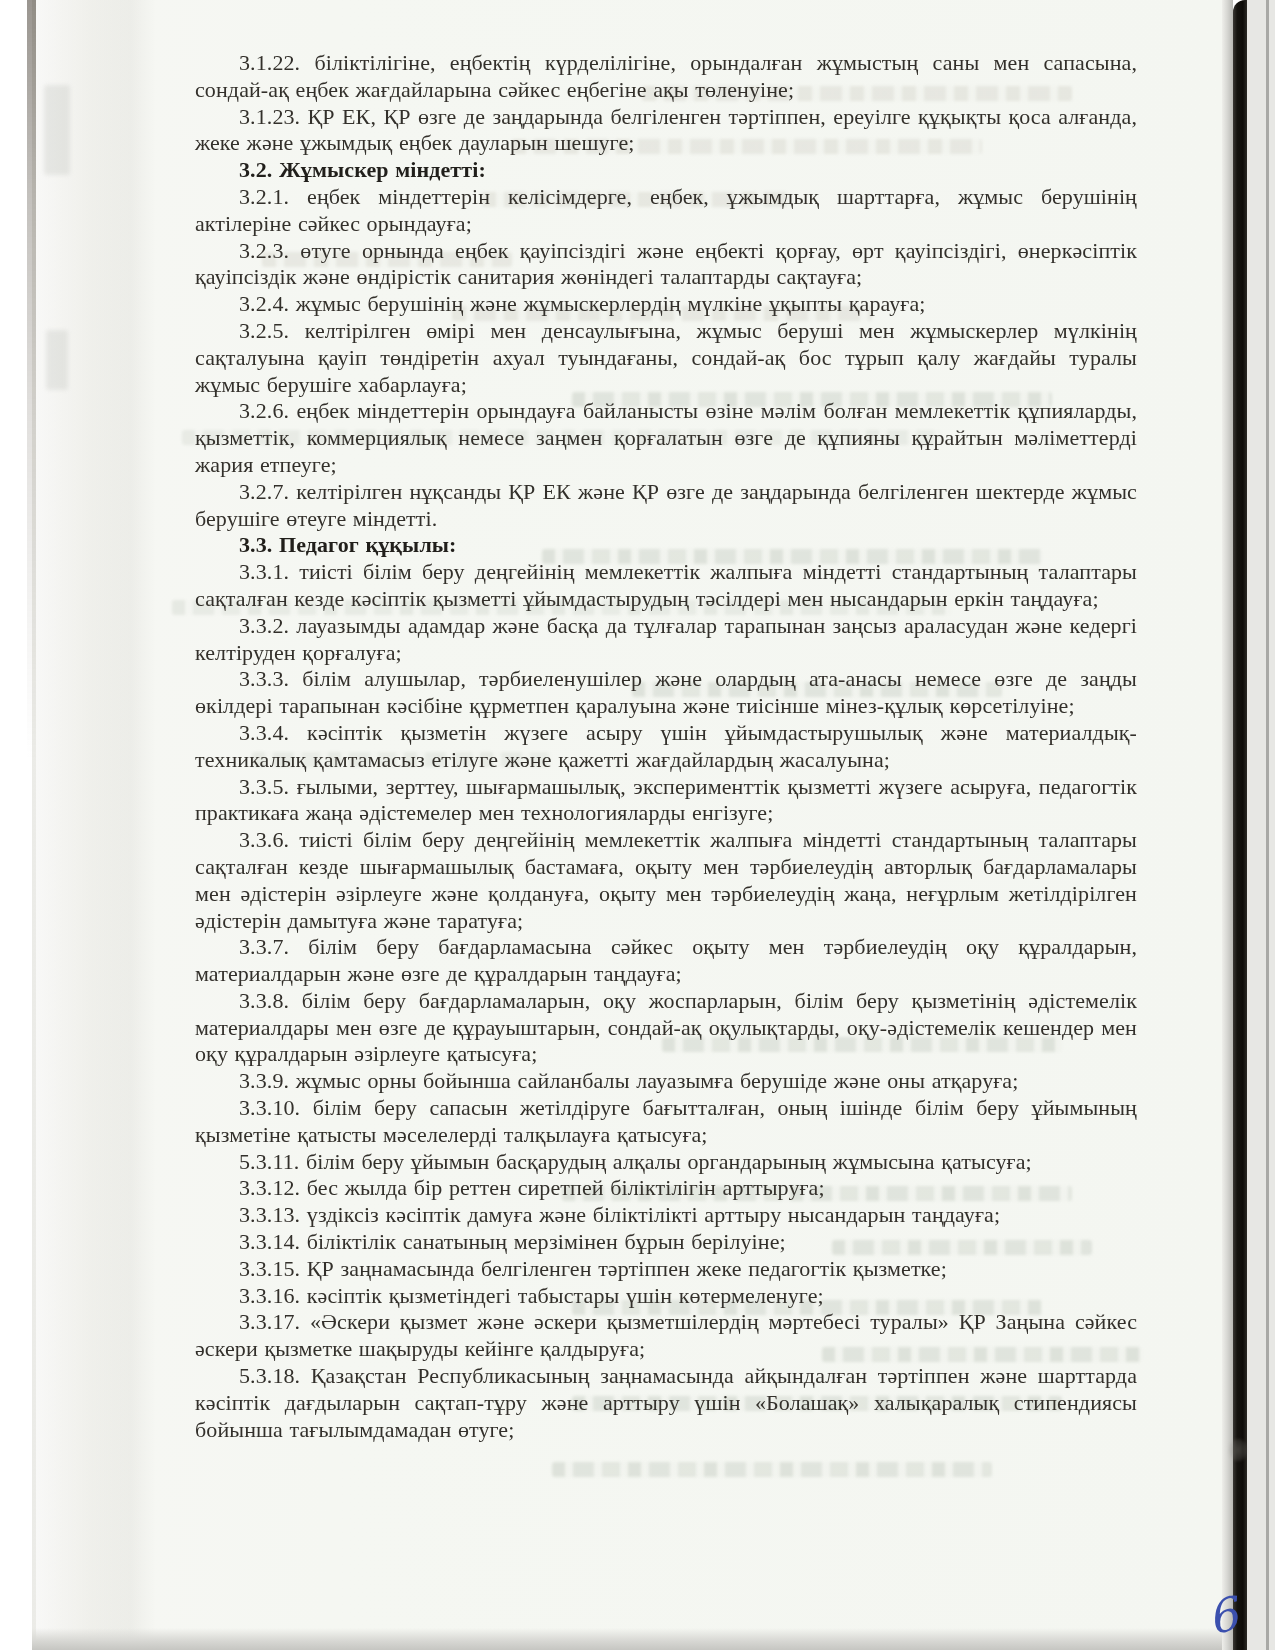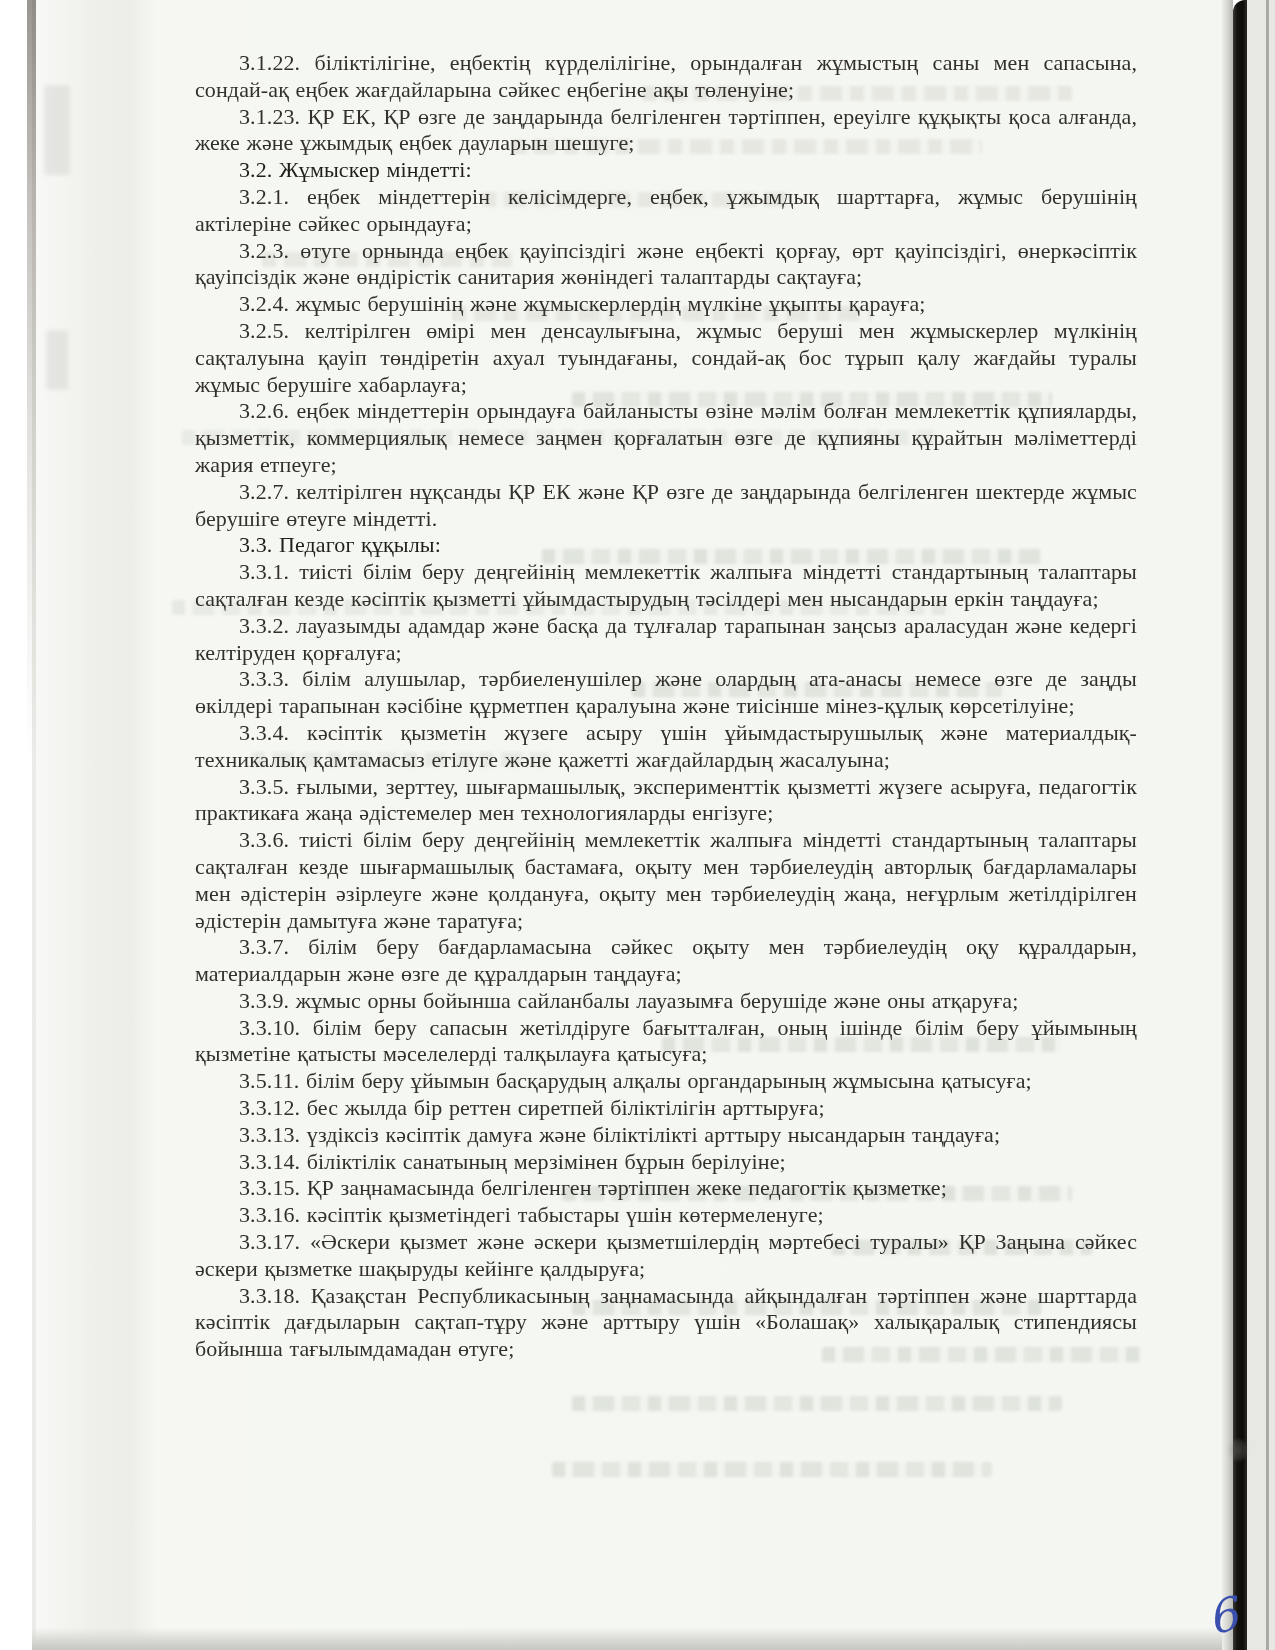--- a/index.html
+++ b/index.html
@@ -82,21 +82,21 @@
     line-height: 26.8px;
     text-align: justify;
   }
   .para {
     margin: 0;
     text-indent: 44px;
     letter-spacing: 0.1px;
     word-spacing: 1px;
   }
   .para.heading {
-    font-weight: 400;
+    font-weight: 700;
     color: #211f1b;
   }
   
   .ghost {
     position: absolute;
     height: 15px;
     z-index: 1;
     filter: blur(1.7px);
     opacity: 0.5;
     border-radius: 3px;
@@ -183,30 +183,31 @@
         <p class="para">3.2.6. еңбек міндеттерін орындауға байланысты өзіне мәлім болған мемлекеттік құпияларды, қызметтік, коммерциялық немесе заңмен қорғалатын өзге де құпияны құрайтын мәліметтерді жария етпеуге;</p>
         <p class="para">3.2.7. келтірілген нұқсанды ҚР ЕК және ҚР өзге де заңдарында белгіленген шектерде жұмыс берушіге өтеуге міндетті.</p>
         <p class="para heading">3.3. Педагог құқылы:</p>
         <p class="para">3.3.1. тиісті білім беру деңгейінің мемлекеттік жалпыға міндетті стандартының талаптары сақталған кезде кәсіптік қызметті ұйымдастырудың тәсілдері мен нысандарын еркін таңдауға;</p>
         <p class="para">3.3.2. лауазымды адамдар және басқа да тұлғалар тарапынан заңсыз араласудан және кедергі келтіруден қорғалуға;</p>
         <p class="para">3.3.3. білім алушылар, тәрбиеленушілер және олардың ата-анасы немесе өзге де заңды өкілдері тарапынан кәсібіне құрметпен қаралуына және тиісінше мінез-құлық көрсетілуіне;</p>
         <p class="para">3.3.4. кәсіптік қызметін жүзеге асыру үшін ұйымдастырушылық және материалдық-техникалық қамтамасыз етілуге және қажетті жағдайлардың жасалуына;</p>
         <p class="para">3.3.5. ғылыми, зерттеу, шығармашылық, эксперименттік қызметті жүзеге асыруға, педагогтік практикаға жаңа әдістемелер мен технологияларды енгізуге;</p>
         <p class="para">3.3.6. тиісті білім беру деңгейінің мемлекеттік жалпыға міндетті стандартының талаптары сақталған кезде шығармашылық бастамаға, оқыту мен тәрбиелеудің авторлық бағдарламалары мен әдістерін әзірлеуге және қолдануға, оқыту мен тәрбиелеудің жаңа, неғұрлым жетілдірілген әдістерін дамытуға және таратуға;</p>
         <p class="para">3.3.7. білім беру бағдарламасына сәйкес оқыту мен тәрбиелеудің оқу құралдарын, материалдарын және өзге де құралдарын таңдауға;</p>
+        <p class="para">3.3.8. білім беру бағдарламаларын, оқу жоспарларын, білім беру қызметінің әдістемелік материалдары мен өзге де құрауыштарын, сондай-ақ оқулықтарды, оқу-әдістемелік кешендер мен оқу құралдарын әзірлеуге қатысуға;</p>
         <p class="para">3.3.9. жұмыс орны бойынша сайланбалы лауазымға берушіде және оны атқаруға;</p>
         <p class="para">3.3.10. білім беру сапасын жетілдіруге бағытталған, оның ішінде білім беру ұйымының қызметіне қатысты мәселелерді талқылауға қатысуға;</p>
-        <p class="para">3.5.11. білім беру ұйымын басқарудың алқалы органдарының жұмысына қатысуға;</p>
+        <p class="para">5.3.11. білім беру ұйымын басқарудың алқалы органдарының жұмысына қатысуға;</p>
         <p class="para">3.3.12. бес жылда бір реттен сиретпей біліктілігін арттыруға;</p>
         <p class="para">3.3.13. үздіксіз кәсіптік дамуға және біліктілікті арттыру нысандарын таңдауға;</p>
         <p class="para">3.3.14. біліктілік санатының мерзімінен бұрын берілуіне;</p>
         <p class="para">3.3.15. ҚР заңнамасында белгіленген тәртіппен жеке педагогтік қызметке;</p>
         <p class="para">3.3.16. кәсіптік қызметіндегі табыстары үшін көтермеленуге;</p>
         <p class="para">3.3.17. «Әскери қызмет және әскери қызметшілердің мәртебесі туралы» ҚР Заңына сәйкес әскери қызметке шақыруды кейінге қалдыруға;</p>
-        <p class="para">3.3.18. Қазақстан Республикасының заңнамасында айқындалған тәртіппен және шарттарда кәсіптік дағдыларын сақтап-тұру және арттыру үшін «Болашақ» халықаралық стипендиясы бойынша тағылымдамадан өтуге;</p>
+        <p class="para">5.3.18. Қазақстан Республикасының заңнамасында айқындалған тәртіппен және шарттарда кәсіптік дағдыларын сақтап-тұру және арттыру үшін «Болашақ» халықаралық стипендиясы бойынша тағылымдамадан өтуге;</p>
       </div>
 
     <div class="smudge"></div>
 
     <div class="page-number">6</div>
   </div>
 
   <div class="left-edge-line"></div>
   <div class="curl-highlight"></div>
   <div class="right-gap"></div>

